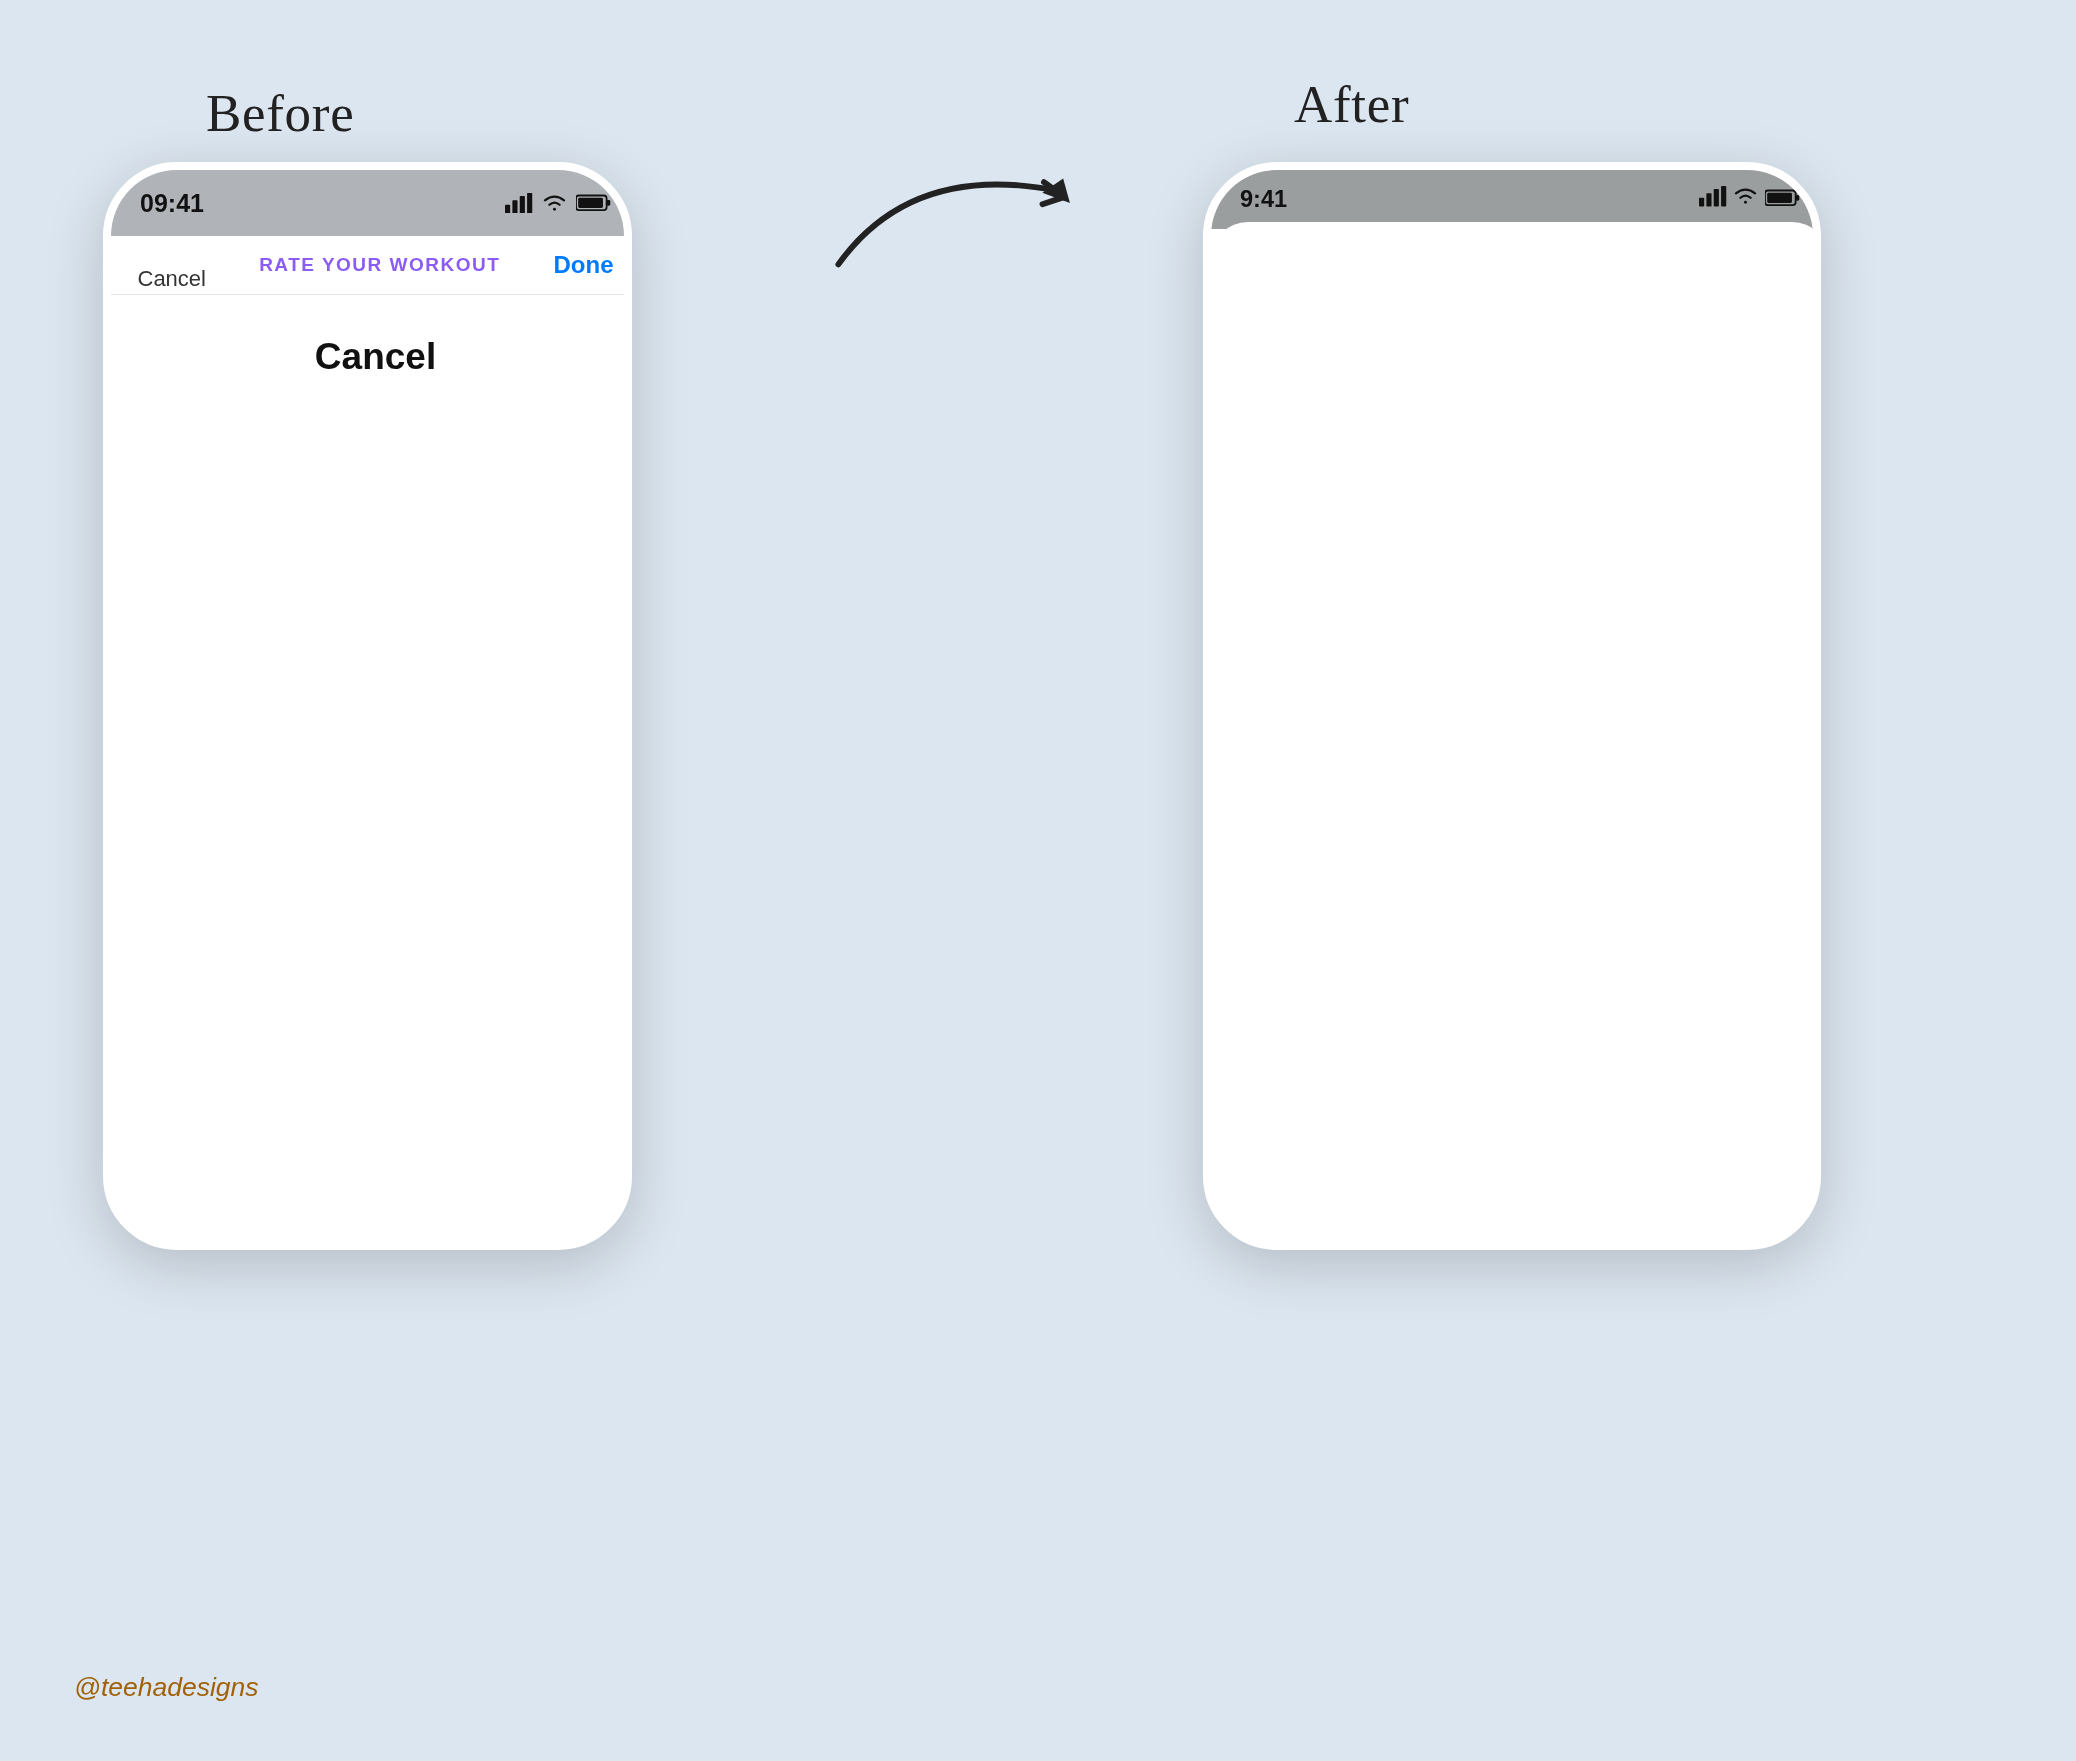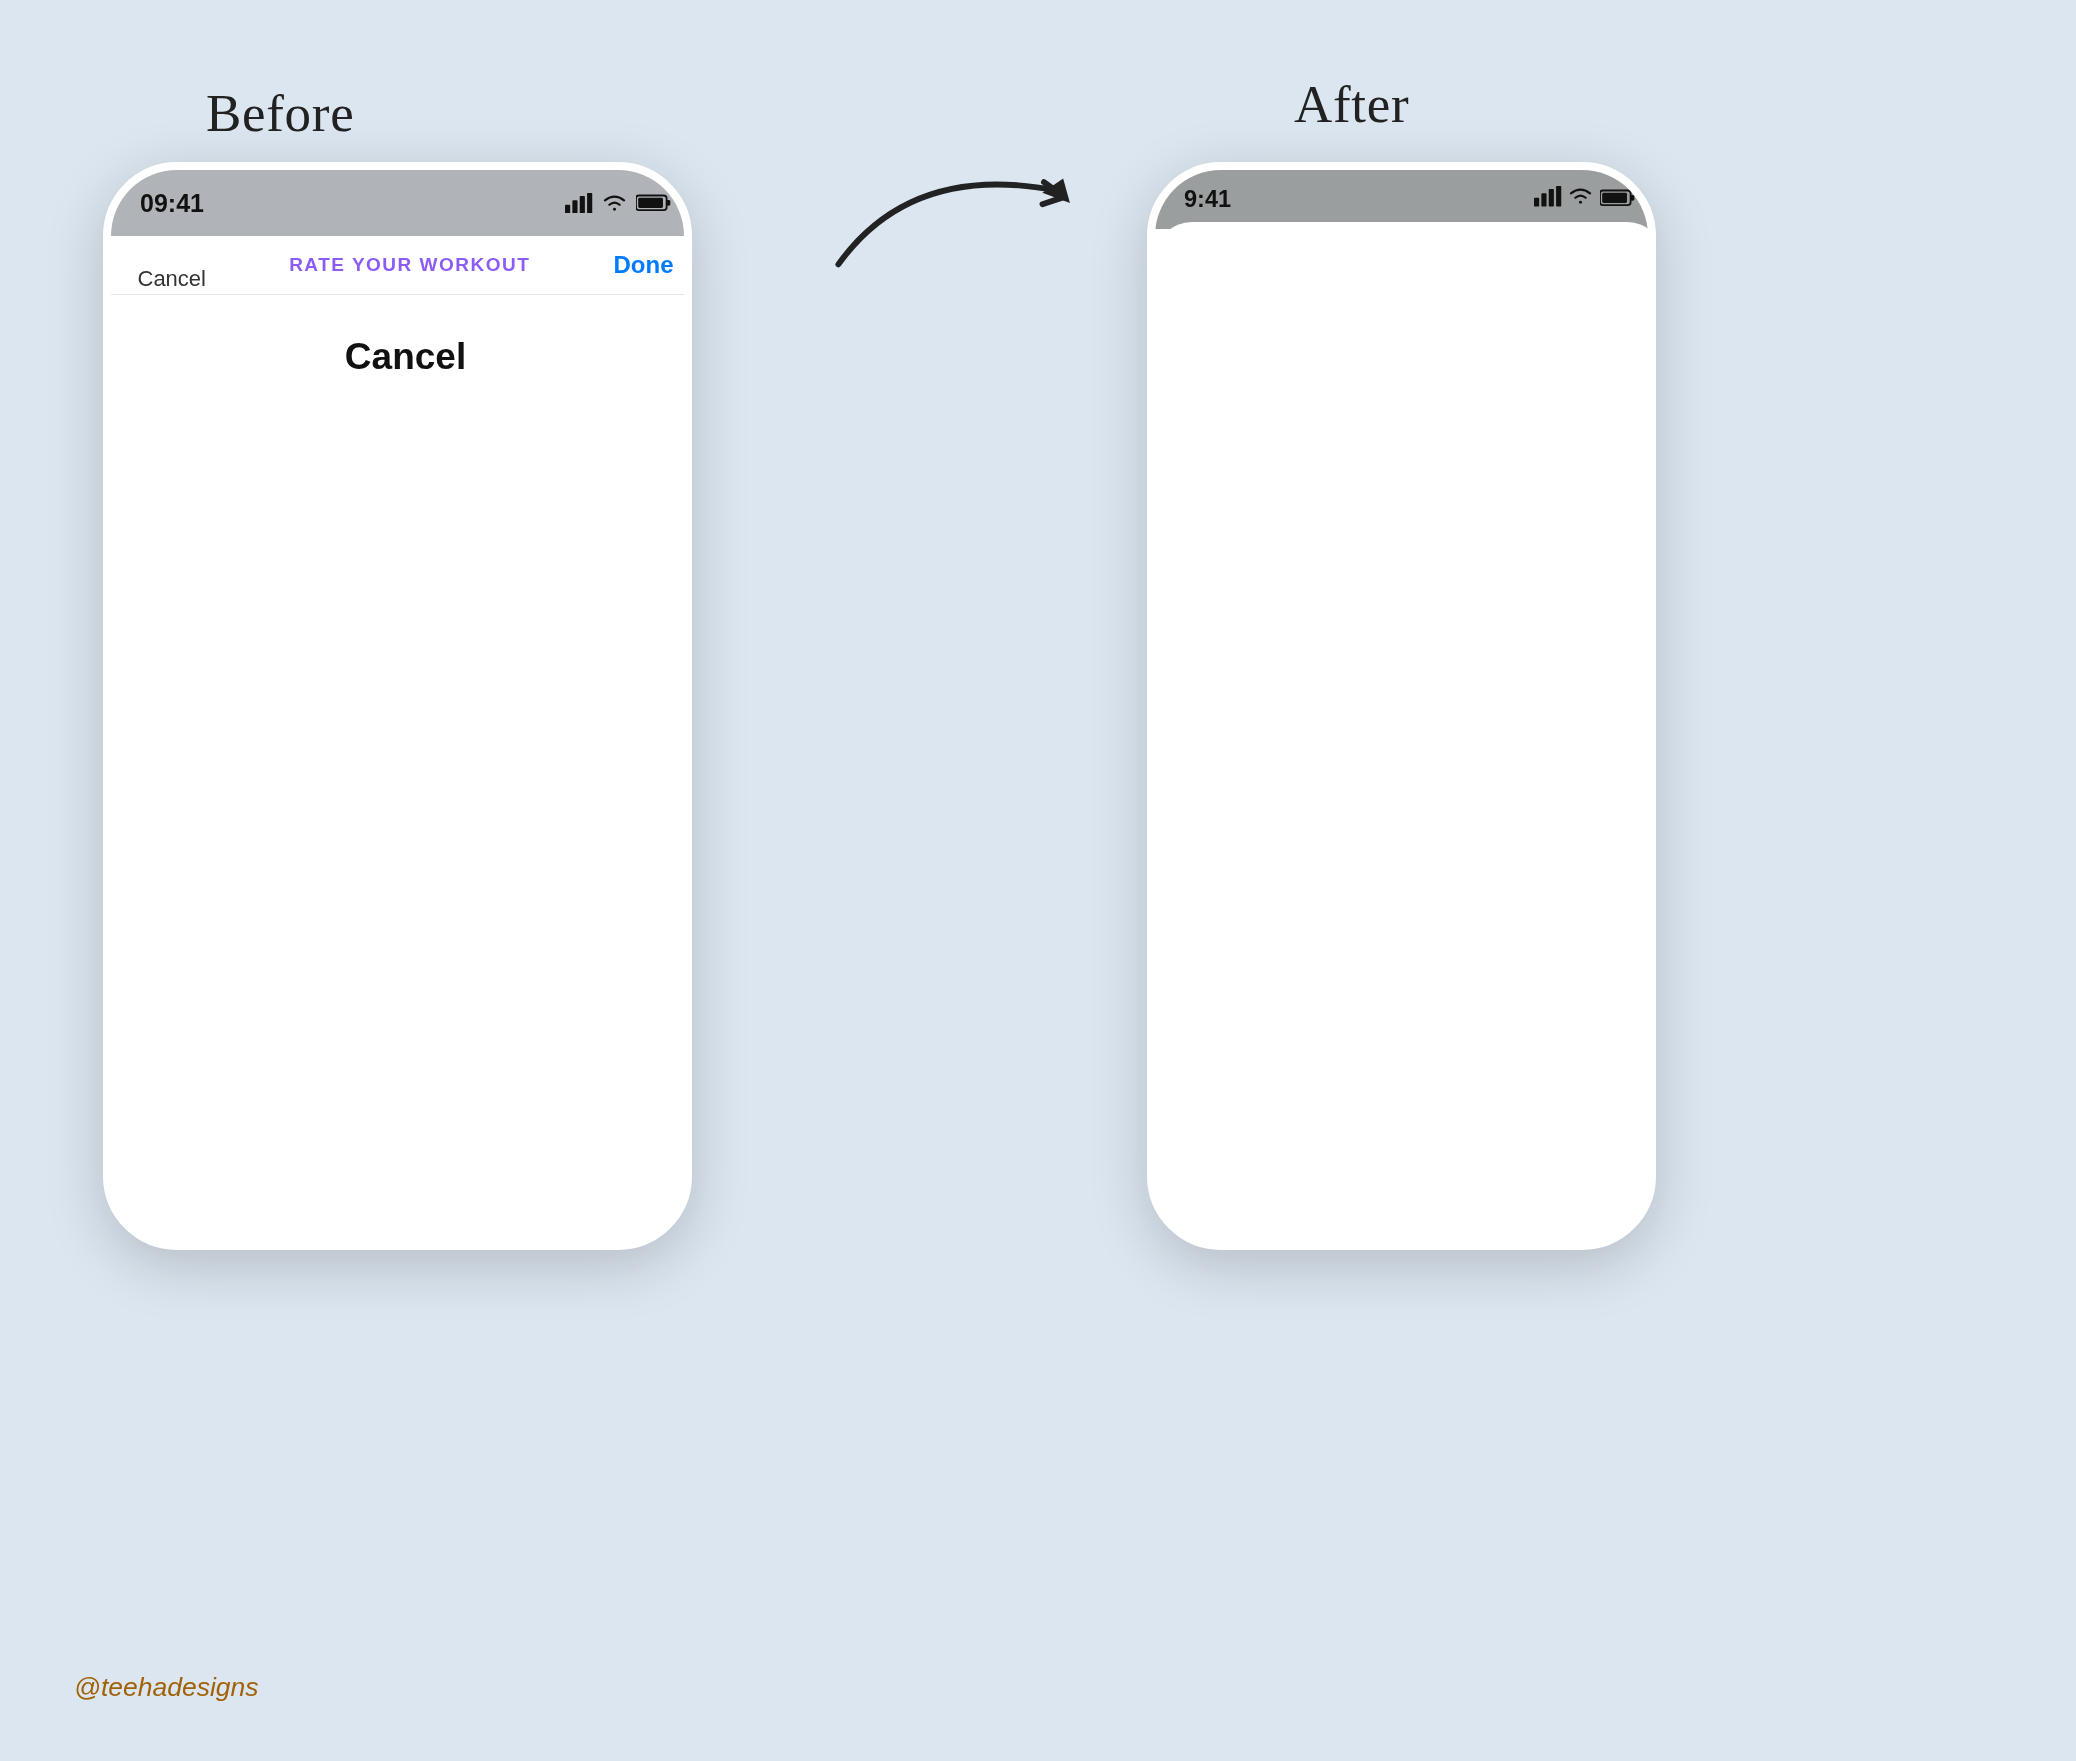--- a/index.html
+++ b/index.html
@@ -34,21 +34,21 @@
       position: absolute;
       background: #fff;
       border-radius: 74px;
       box-shadow: 0 14.7px 59px rgba(0,0,0,0.18);
       overflow: hidden;
       border: 8.8px solid #fff;
     }
 
     
     .phone-before {
-      width: 589px;
+      width: 529px;
       height: 1088px;
       top: 162px;
       left: 103px;
     }
 
     .phone-before .status-bar {
       background: #b0b4b8;
       height: 66px;
       display: flex;
       align-items: center;
@@ -99,24 +99,24 @@
       text-align: center;
       font-size: 37px;
       font-weight: 700;
       color: #111;
       margin-top: 41px;
       margin-bottom: 44px;
     }
 
     
     .phone-after {
-      width: 509px;
+      width: 618px;
       height: 1088px;
       top: 162px;
-      left: 1147px;
+      left: 1203px;
     }
 
     .phone-after .status-bar {
       background: #9a9e9f;
       height: 59px;
       display: flex;
       align-items: center;
       justify-content: space-between;
       padding: 0 29px;
       color: #111;

